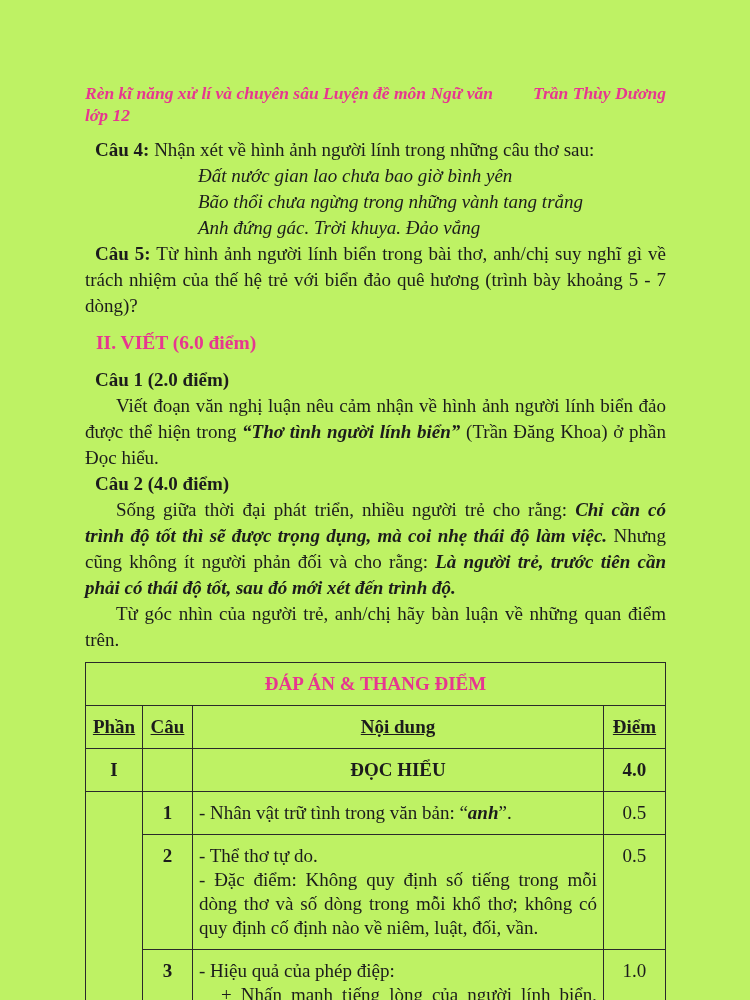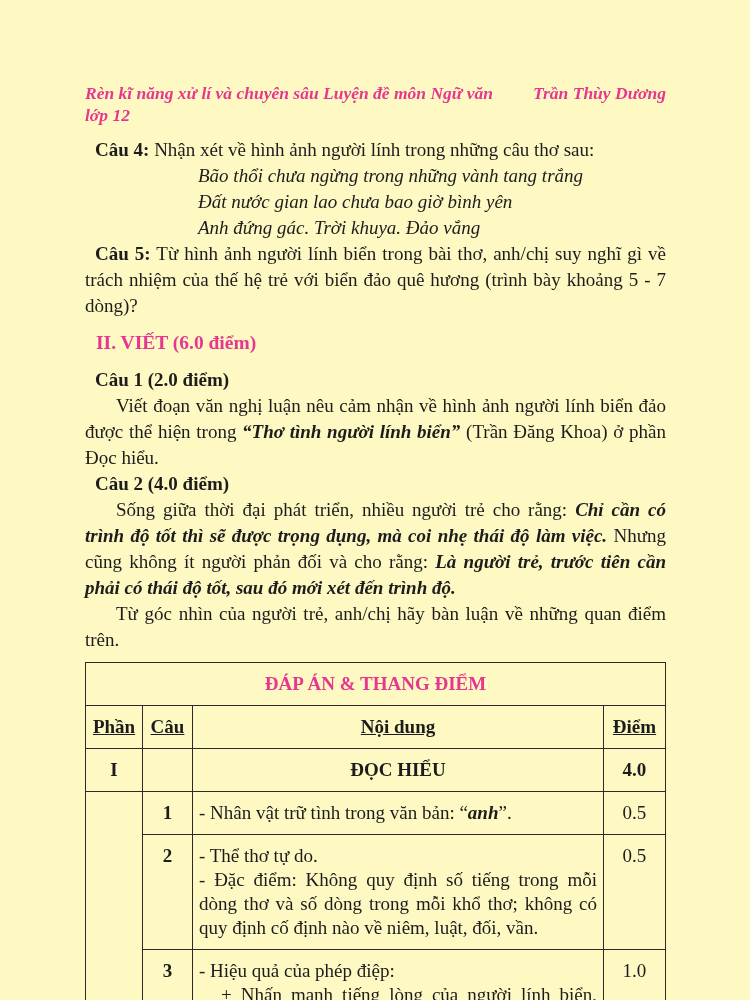--- a/index.html
+++ b/index.html
@@ -6,21 +6,21 @@
   * { box-sizing: border-box; }
   html, body { margin: 0; padding: 0; }
   body {
     width: 750px; height: 1000px;
     background: #fdfbfc;
     font-family: "Liberation Serif", "DejaVu Serif", serif;
     color: var(--ink);
   }
   .page {
     width: 750px; height: 1000px;
-    background: #fef9c3;
+    background: #bef264;
     padding: 82px 84px 0 85px;
     overflow: hidden;
     position: relative;
   }
   
   .doc-header {
     display: flex; justify-content: space-between; align-items: baseline;
     color: var(--accent);
     font-weight: bold; font-style: italic;
     font-size: 17.5px; line-height: 22px;
@@ -76,22 +76,22 @@
   <div class="doc-header">
     <span class="hdr-left">Rèn kĩ năng xử lí và chuyên sâu Luyện đề môn Ngữ văn lớp 12</span>
     <span class="hdr-right">Trần Thùy Dương</span>
   </div>
 
   <div class="bodytext">
 
     <p class="q-para"><span class="q-label">Câu 4:</span><span> Nhận xét về hình ảnh người lính trong những câu thơ sau:</span></p>
 
     <div class="poem">
+      <div class="poem-line">Đất nước gian lao chưa bao giờ bình yên</div>
       <div class="poem-line">Bão thổi chưa ngừng trong những vành tang trắng</div>
-      <div class="poem-line">Đất nước gian lao chưa bao giờ bình yên</div>
       <div class="poem-line">Anh đứng gác. Trời khuya. Đảo vắng</div>
     </div>
 
     <p class="q-para"><span class="q-label">Câu 5:</span><span> Từ hình ảnh người lính biển trong bài thơ, anh/chị suy nghĩ gì về trách nhiệm của thế hệ trẻ với biển đảo quê hương (trình bày khoảng 5 - 7 dòng)?</span></p>
 
     <p class="section-heading">II. VIẾT (6.0 điểm)</p>
 
     <p class="sub-heading">Câu 1 (2.0 điểm)</p>
 
     <p class="para"><span>Viết đoạn văn nghị luận nêu cảm nhận về hình ảnh người lính biển đảo được thể hiện trong </span><span class="it">“Thơ tình người lính biển”</span><span> (Trần Đăng Khoa) ở phần Đọc hiểu.</span></p>

